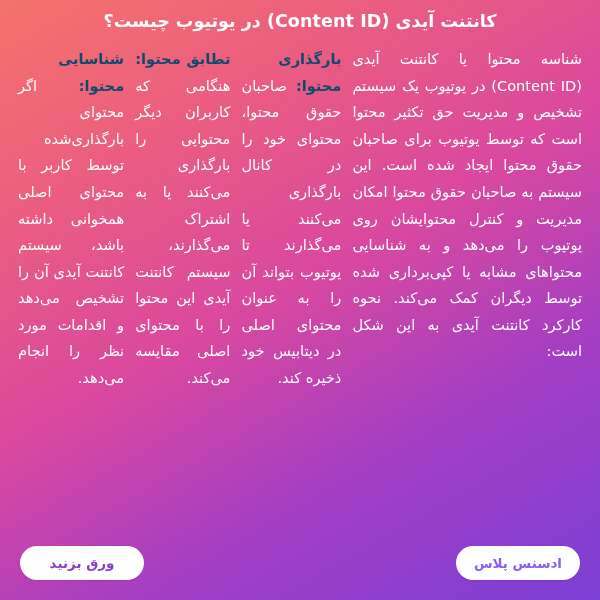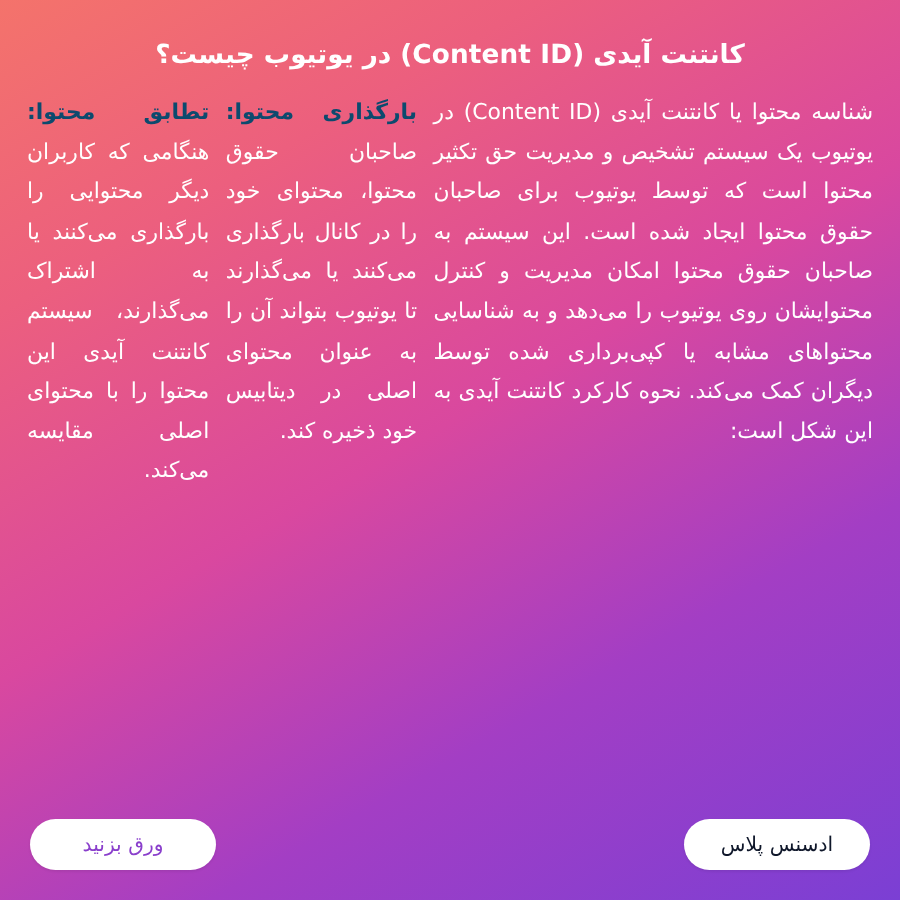--- a/index.html
+++ b/index.html
@@ -11,21 +11,21 @@
     font-family: "DejaVu Sans", "Liberation Sans", sans-serif;
     background: linear-gradient(150deg, #f4736b 0%, #ec5f7e 22%, #d9489f 48%, #a33ec4 72%, #7b3fd4 100%);
     color: #ffffff;
     overflow: hidden;
     position: relative;
   }
   .slide {
     width: 600px; height: 600px;
     display: flex;
     flex-direction: column;
-    padding: 20px 18px 0 18px;
+    padding: 4px 18px 0 18px;
     position: relative;
   }
   .title {
     text-align: center;
     font-size: 17.5px;
     font-weight: bold;
     line-height: 1.5;
     letter-spacing: 0.1px;
     margin: 4px 2px 12px 2px;
     color: #ffffff;
@@ -60,31 +60,31 @@
     justify-content: space-between;
     padding: 0 20px 8px 20px;
   }
   .pill {
     min-width: 124px;
     height: 34px;
     border-radius: 18px;
     background: #ffffff;
     color: #e4476e;
     font-size: 13.5px;
-    font-weight: normal;
+    font-weight: bold;
     display: flex;
     align-items: center;
     justify-content: center;
     padding: 0 18px;
     border: none;
     cursor: pointer;
     font-family: "DejaVu Sans", "Liberation Sans", sans-serif;
     box-shadow: 0 1px 2px rgba(0,0,0,0.08);
   }
-  .pill.brand { color: #0f172a; }
+  .pill.brand { color: #8b5cf6; }
   .pill.next { color: #8a3fcc; }
 </style>
 </head>
 <body>
 
 <div class="slide">
 
   <div class="title">کانتنت آیدی (Content ID) در یوتیوب چیست؟</div>
 
   <div class="body">
@@ -94,20 +94,24 @@
     <p class="para">
       <span class="lbl">بارگذاری محتوا:</span>
       <span>صاحبان حقوق محتوا، محتوای خود را در کانال بارگذاری می‌کنند یا می‌گذارند تا یوتیوب بتواند آن را به عنوان محتوای اصلی در دیتابیس خود ذخیره کند.</span>
     </p>
 
     <p class="para">
       <span class="lbl">تطابق محتوا:</span>
       <span>هنگامی که کاربران دیگر محتوایی را بارگذاری می‌کنند یا به اشتراک می‌گذارند، سیستم کانتنت آیدی این محتوا را با محتوای اصلی مقایسه می‌کند.</span>
     </p>
 
+    <p class="para">
+      <span class="lbl">شناسایی محتوا:</span>
+      <span>اگر محتوای بارگذاری‌شده توسط کاربر با محتوای اصلی همخوانی داشته باشد، سیستم کانتنت آیدی آن را تشخیص می‌دهد و اقدامات مورد نظر را انجام می‌دهد.</span>
+    </p>
 
   </div>
 
   <div class="footer">
     <button class="pill brand">ادسنس پلاس</button>
     <button class="pill next">ورق بزنید</button>
   </div>
 
 </div>
 

